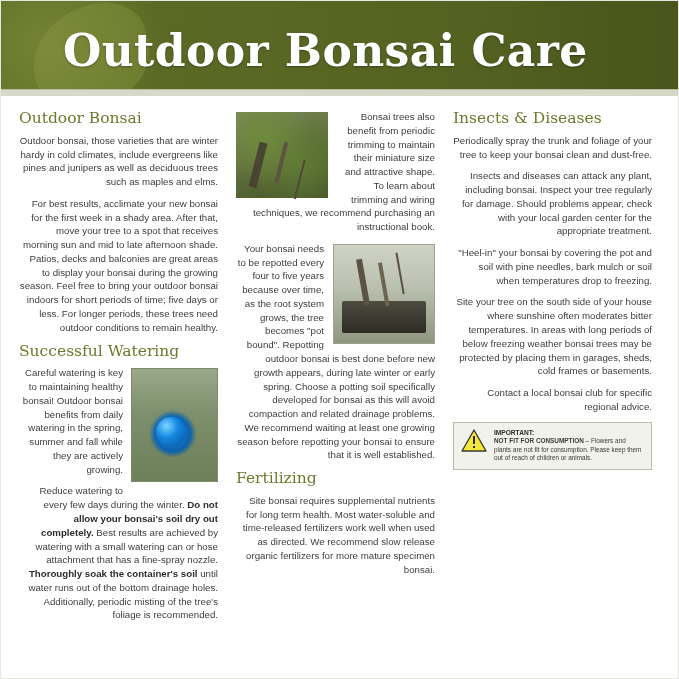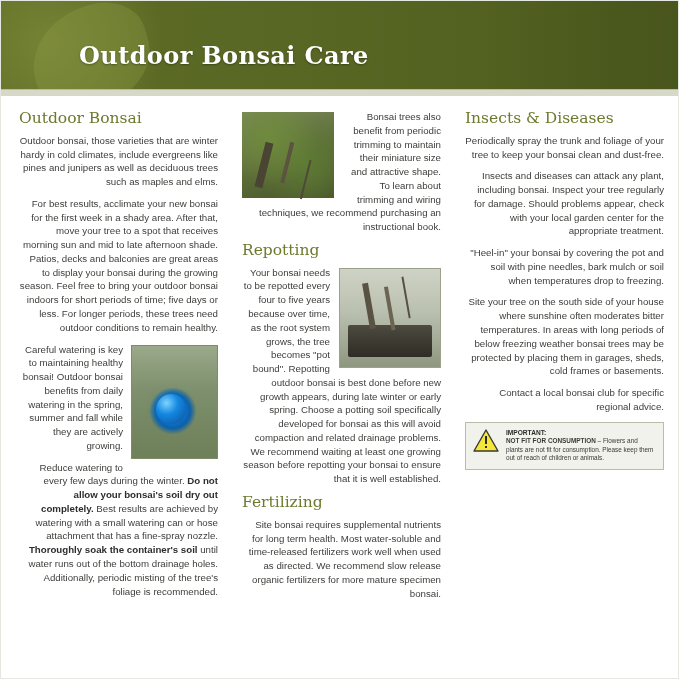--- a/index.html
+++ b/index.html
@@ -52,40 +52,40 @@
   .header-fade {
     position: absolute;
     right: 0;
     top: 0;
     bottom: 0;
     width: 220px;
     background: linear-gradient(90deg, rgba(255,255,255,0) 0%, rgba(60,70,24,0.35) 100%);
   }
   .header h1 {
     position: relative;
-    margin: 16px;
+    margin: 0;
     padding: 24px 0 0 62px;
     font-family: "DejaVu Serif", "Liberation Serif", serif;
-    font-size: 24px;
+    font-size: 44px;
     font-weight: bold;
     color: #ffffff;
     letter-spacing: .4px;
     text-shadow: 0 1px 2px rgba(0,0,0,.35);
   }
   .header-rule {
     height: 6px;
     background: #d7d8c8;
     border-top: 1px solid #b9bba4;
   }
   
   .columns {
     display: flex;
     padding: 14px 18px 0 18px;
     box-sizing: border-box;
-    gap: 24px;
+    gap: 18px;
   }
   .col {
     width: 199px;
     flex: 0 0 199px;
   }
   h2.sec {
     font-family: "DejaVu Serif", "Liberation Serif", serif;
     font-size: 15.5px;
     font-weight: normal;
     color: #6b7a2c;
@@ -221,32 +221,32 @@
   <div class="header-rule"></div>
 
   <div class="columns">
 
     <div class="col">
 
       <h2 class="sec">Outdoor Bonsai</h2>
       <p>Outdoor bonsai, those varieties that are winter hardy in cold climates, include evergreens like pines and junipers as well as deciduous trees such as maples and elms.</p>
       <p>For best results, acclimate your new bonsai for the first week in a shady area. After that, move your tree to a spot that receives morning sun and mid to late afternoon shade. Patios, decks and balconies are great areas to display your bonsai during the growing season. Feel free to bring your outdoor bonsai indoors for short periods of time; five days or less. For longer periods, these trees need outdoor conditions to remain healthy.</p>
 
+      <h2 class="sec">Successful Watering</h2>
       <div class="img img-waterglobe"></div>
       <p>Careful watering is key to maintaining healthy bonsai! Outdoor bonsai benefits from daily watering in the spring, summer and fall while they are actively growing.</p>
       <p id="rich-watering"><span>Reduce watering to every few days during the winter. </span><b>Do not allow your bonsai's soil dry out completely.</b><span> Best results are achieved by watering with a small watering can or hose attachment that has a fine-spray nozzle. </span><b>Thoroughly soak the container's soil</b><span> until water runs out of the bottom drainage holes. Additionally, periodic misting of the tree's foliage is recommended.</span></p>
       <div class="clear"></div>
     </div>
 
     <div class="col">
       <div class="img img-tree"></div>
       <p>Bonsai trees also benefit from periodic trimming to maintain their miniature size and attractive shape. To learn about trimming and wiring techniques, we recommend purchasing an instructional book.</p>
       <div class="clear"></div>
 
-      <h2 class="sec">Repotting</h2>
       <div class="img img-pot"></div>
       <p>Your bonsai needs to be repotted every four to five years because over time, as the root system grows, the tree becomes "pot bound". Repotting outdoor bonsai is best done before new growth appears, during late winter or early spring. Choose a potting soil specifically developed for bonsai as this will avoid compaction and related drainage problems. We recommend waiting at least one growing season before repotting your bonsai to ensure that it is well established.</p>
       <div class="clear"></div>
 
       <h2 class="sec">Fertilizing</h2>
       <p>Site bonsai requires supplemental nutrients for long term health. Most water-soluble and time-released fertilizers work well when used as directed. We recommend slow release organic fertilizers for more mature specimen bonsai.</p>
     </div>
 
     <div class="col">
       <h2 class="sec">Insects &amp; Diseases</h2>

